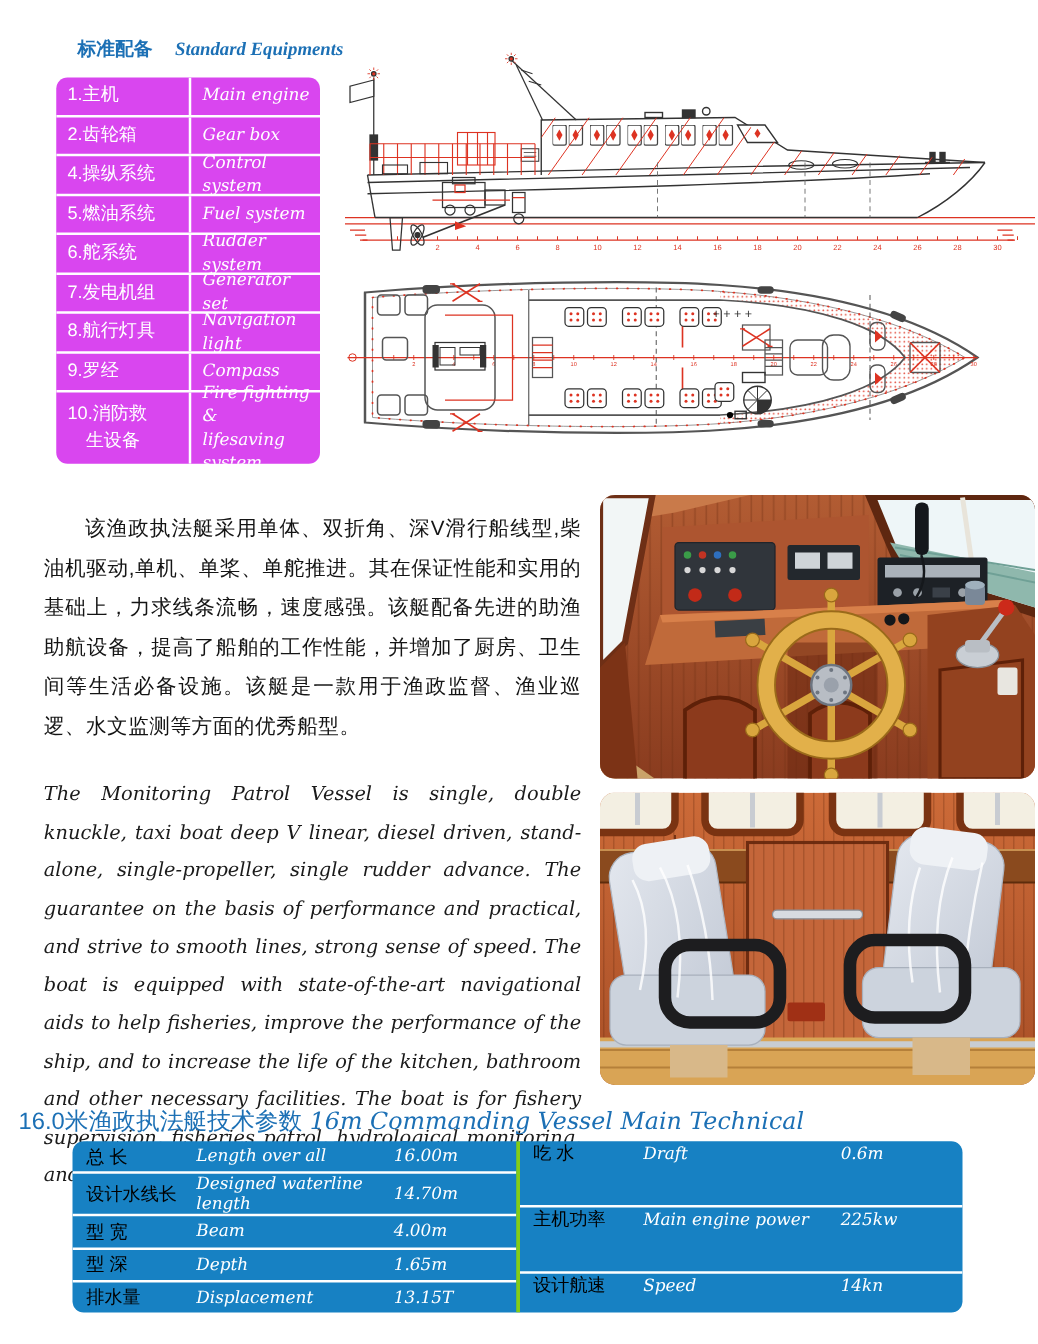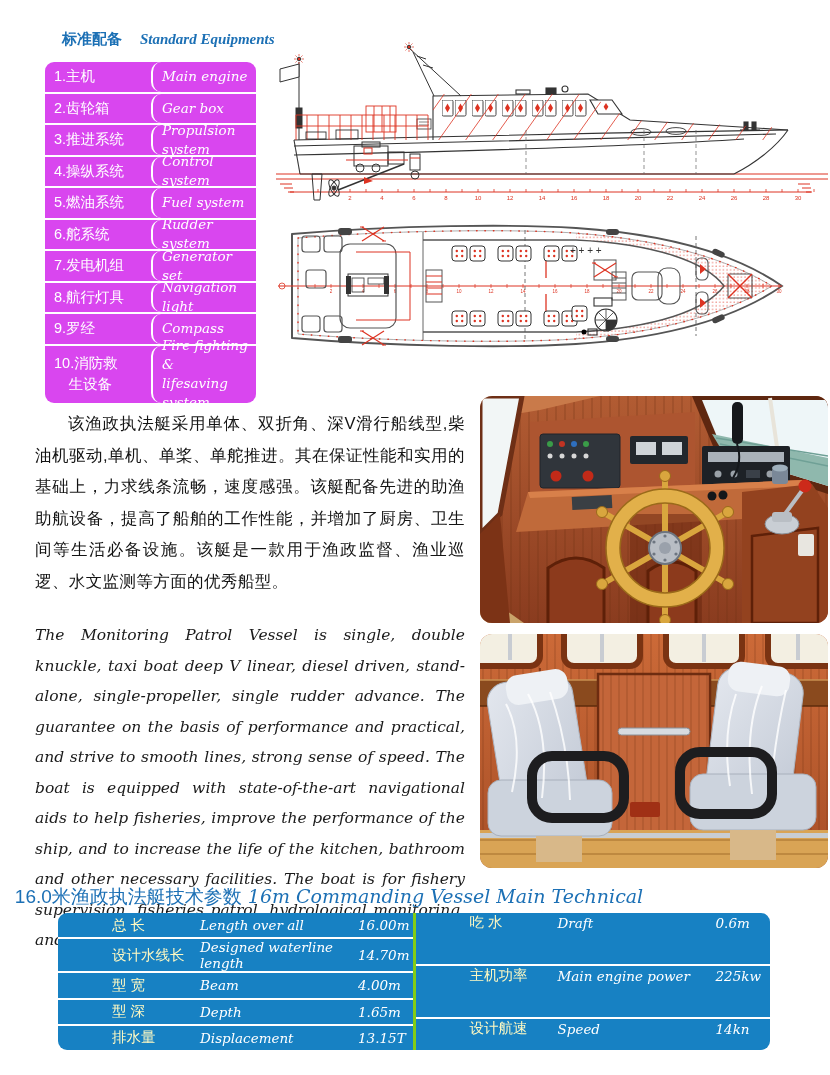--- a/index.html
+++ b/index.html
@@ -13,21 +13,21 @@
 
   
   #eq-table{left:45px;top:62px;width:211px;background:#d946ef;border-radius:9px;
             display:flex;flex-direction:column;overflow:hidden;}
   .eq-row{display:flex;align-items:center;height:29.5px;}
   .eq-row.tall{height:57px;}
   .eq-row + .eq-row{border-top:2.5px solid #fff;}
   .eq-zh{width:97px;padding-left:9px;color:#fff;font-size:14.5px;white-space:pre-line;line-height:1.45;}
   .eq-en{flex:1;border-left:2.5px solid #fff;align-self:stretch;display:flex;align-items:center;
          padding-left:9px;color:#fff;font-family:"DejaVu Serif",serif;font-style:italic;
-         font-size:13.5px;white-space:pre-line;line-height:1.4;border-radius:10px;}
+         font-size:13.5px;white-space:pre-line;line-height:1.4;}
 
   
   #para-zh{left:35px;top:408px;width:430px;font-size:16.5px;line-height:31.5px;color:#141414;
            text-align:justify;text-indent:2em;letter-spacing:0.4px;}
   #para-en{left:35px;top:620px;width:430px;font-family:"DejaVu Serif",serif;font-style:italic;
            font-size:15.5px;line-height:30.5px;color:#1a1a1a;text-align:justify;}
 
   
   .photo{border-radius:12px;overflow:hidden;}
   #photo-cockpit{left:480px;top:396px;width:348px;height:227px;}
@@ -42,45 +42,41 @@
   #specs-title{left:0;top:884px;width:658px;text-align:center;color:#1c70b5;font-size:19px;}
   #specs-title .en{font-family:"DejaVu Serif",serif;font-style:italic;margin-left:6px;}
 
   
   #spec-table{left:58px;top:913px;width:712px;height:137px;background:#1781c3;border-radius:9px;
               display:flex;overflow:hidden;}
   .spec-half{flex:1;display:flex;flex-direction:column;}
   .spec-half.right{border-left:3px solid #84cc16;gap:32px;}
   .spec-row{flex:1;display:flex;align-items:center;}
   .spec-row + .spec-row{border-top:2.5px solid #fff;}
-  .sp-zh{width:88px;padding-left:11px;color:#fef9c3;font-size:14.5px;white-space:nowrap;margin-left:43px;}
+  .sp-zh{width:88px;padding-left:11px;color:#000000;font-size:14.5px;white-space:nowrap;}
   .sp-en{width:158px;color:#fff;font-family:"DejaVu Serif",serif;font-style:italic;font-size:13.5px;}
   .sp-val{flex:1;color:#fff;font-family:"DejaVu Serif",serif;font-style:italic;font-size:13.5px;}
 </style>
 </head>
 <body>
 
 <div id="page">
 
   <div class="abs" id="eq-header">
     <span>标准配备</span><span class="en">Standard Equipments</span>
   </div>
 
   <div class="abs" id="eq-table">
     <div class="eq-row">
         <div class="eq-zh">1.主机</div>
         <div class="eq-en">Main engine</div>
       </div>
     <div class="eq-row">
         <div class="eq-zh">2.齿轮箱</div>
         <div class="eq-en">Gear box</div>
-      </div>
-    <div class="eq-row">
-        <div class="eq-zh">3.推进系统</div>
-        <div class="eq-en">Propulsion system</div>
       </div>
     <div class="eq-row">
         <div class="eq-zh">4.操纵系统</div>
         <div class="eq-en">Control system</div>
       </div>
     <div class="eq-row">
         <div class="eq-zh">5.燃油系统</div>
         <div class="eq-en">Fuel system</div>
       </div>
     <div class="eq-row">

